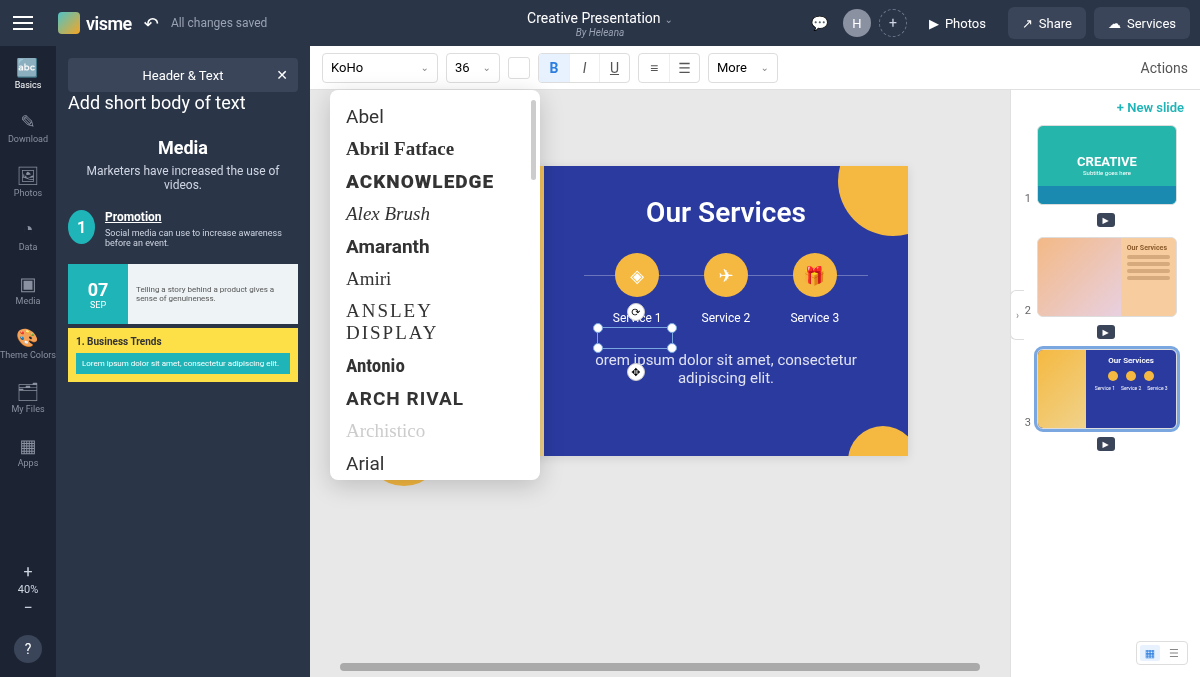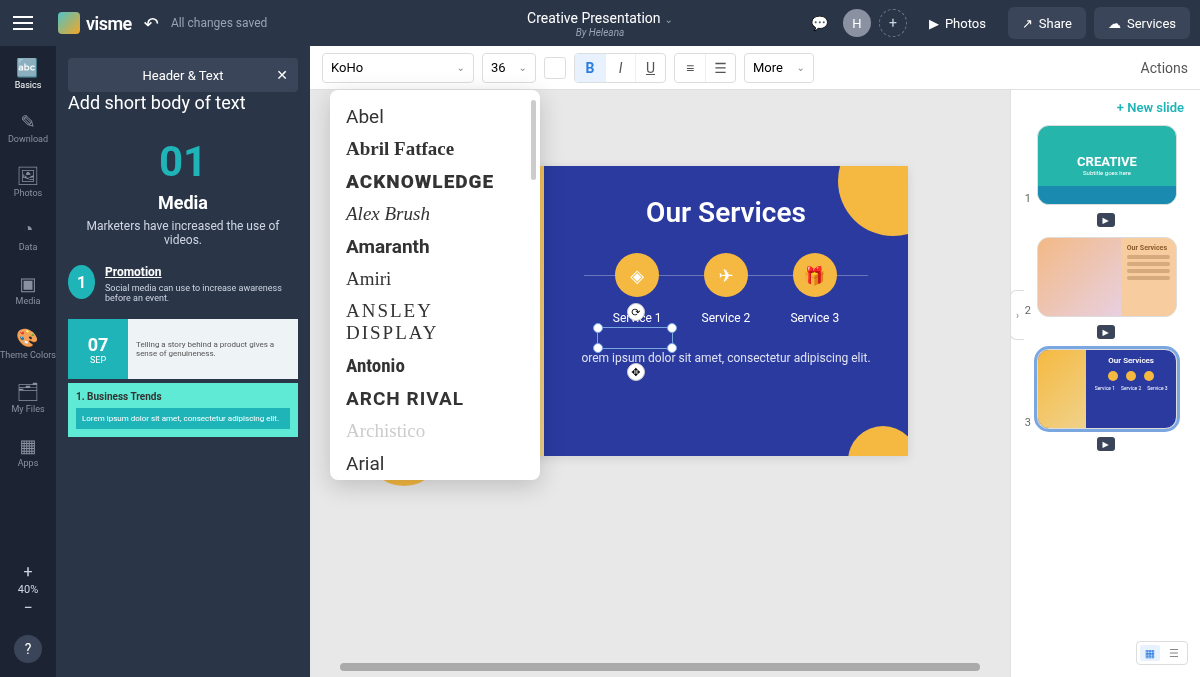--- a/index.html
+++ b/index.html
@@ -45,27 +45,27 @@
 .tpl-desc { font-size: 12px; text-align: center; margin: 0 16px 18px; color:#cfd6e2;}
 .promo { display:flex; gap:10px; align-items:flex-start; margin-bottom:16px;}
 .promo .circ { width:34px; height:34px; border-radius:50%; background:#1fb5b8; display:flex;align-items:center;justify-content:center; font-weight:700;}
 .promo .pt { font-size:12px; font-weight:700; margin-bottom:4px;text-decoration:underline;}
 .promo .pd { font-size:9px; color:#cfd6e2;}
 .card07 { display:flex; height:60px; margin-bottom:4px;}
 .card07 .l { width:60px; background:#1fb5b8; color:#fff; display:flex; flex-direction:column; align-items:center; justify-content:center;}
 .card07 .l .d {font-size:18px; font-weight:700;}
 .card07 .l .m {font-size:9px;}
 .card07 .r { flex:1; background:#eef3f5; color:#555; font-size:8px; display:flex; align-items:center; padding:0 8px;}
-.bizcard { background:#5eead4; color:#333; padding:8px; }
+.bizcard { background:#fde047; color:#333; padding:8px; }
 .bizcard .h { font-size:10px; font-weight:700; margin-bottom:6px;}
 .bizcard .b { background:#1fb5b8; color:#fff; font-size:8px; padding:6px;}
 
 
 .toolbar { position:absolute; left:310px; right:0; top:46px; height:44px; background:#fff; border-bottom:1px solid #e0e0e0; display:flex; align-items:center; padding:0 12px; gap:8px;}
-.font-sel { position:relative; width:152px; height:30px; border:1px solid #ddd; border-radius:4px; display:flex; align-items:center; padding:0 8px; font-size:13px;}
+.font-sel { position:relative; width:116px; height:30px; border:1px solid #ddd; border-radius:4px; display:flex; align-items:center; padding:0 8px; font-size:13px;}
 .font-sel .chev { margin-left:auto; font-size:10px; color:#888;}
 .size-sel { width:54px; height:30px; border:1px solid #ddd; border-radius:4px; display:flex; align-items:center; padding:0 8px; font-size:13px;}
 .size-sel .chev{margin-left:auto;font-size:10px;color:#888;}
 .swatch { width:22px; height:22px; border:1px solid #ddd; border-radius:3px; background:#fff;}
 .tb-group { display:flex; border:1px solid #ddd; border-radius:4px; overflow:hidden;}
 .tb-btn { width:30px; height:28px; display:flex; align-items:center; justify-content:center; font-size:14px; cursor:pointer; color:#555;}
 .tb-btn.active { background:#e8f2ff; color:#2b7de0;}
 .tb-btn + .tb-btn { border-left:1px solid #eee;}
 .more-sel { width:70px; height:30px; border:1px solid #ddd; border-radius:4px; display:flex;align-items:center;padding:0 8px;font-size:13px;}
 .more-sel .chev{margin-left:auto;font-size:10px;color:#888;}
@@ -91,29 +91,29 @@
 .left-blob{ position:absolute; left:-30px; bottom:-30px; width:80px;height:80px;border-radius:50%;background:#f5b941;}
 .svc-title{ color:#fff; font-size:28px; font-weight:600; text-align:center; padding-top:30px;}
 .svc-row{ display:flex; justify-content:center; gap:40px; margin-top:24px; position:relative;}
 .svc-row::before{content:'';position:absolute;left:40px;right:40px;top:22px;border-top:1px solid rgba(255,255,255,.3);}
 .svc-item{ display:flex; flex-direction:column; align-items:center; gap:14px; position:relative; z-index:2;}
 .svc-circ{ width:44px;height:44px;border-radius:50%;background:#f5b941;display:flex;align-items:center;justify-content:center;color:#fff;font-size:18px;}
 .svc-label{ color:#fff; font-size:12px;}
 .sel-box{ position:absolute; border:1px solid #7aa7e0;}
 .sel-handle{position:absolute;width:10px;height:10px;border:1px solid #7aa7e0;background:#fff;border-radius:50%;}
 .rot-handle{position:absolute;width:18px;height:18px;border-radius:50%;background:#fff;border:1px solid #ccc;display:flex;align-items:center;justify-content:center;font-size:11px;}
-.svc-lorem{ color:rgba(255,255,255,.85); font-size:12px; text-align:center; margin-top:26px; padding:0 28px;}
+.svc-lorem{ color:rgba(255,255,255,.85); font-size:15px; text-align:center; margin-top:26px; padding:0 28px;}
 .hscroll{position:absolute;left:30px;right:30px;bottom:6px;height:8px;background:#aaa;border-radius:4px;}
 
 
 .slides-panel { position:absolute; right:0; top:90px; bottom:0; width:190px; background:#fff; border-left:1px solid #e0e0e0; padding:10px; }
 .new-slide { color:#1fb5b8; font-size:13px; font-weight:600; text-align:right; cursor:pointer; margin-bottom:10px; padding-right:6px;}
 .thumb-row{ display:flex; align-items:flex-end; gap:6px; margin-bottom:8px;}
 .thumb-num{ font-size:11px; color:#666; width:10px; text-align:right;}
-.thumb{ width:140px; height:80px; border-radius:12px; overflow:hidden; cursor:pointer; position:relative; border:1px solid #ddd;}
+.thumb{ width:140px; height:80px; border-radius:6px; overflow:hidden; cursor:pointer; position:relative; border:1px solid #ddd;}
 .thumb.sel{ outline:3px solid #7aa7e0;}
 .thumb1{ background:#26b5aa; display:flex;flex-direction:column;align-items:center;justify-content:center;color:#fff;}
 .thumb1 .t{font-size:13px;font-weight:700;}
 .thumb1 .s{font-size:6px;}
 .thumb1 .sky{position:absolute;bottom:0;left:0;right:0;height:18px;background:#1a8ab0;}
 .thumb2{ background:#f7cda0; display:flex;}
 .thumb2 .l{width:60%;background:linear-gradient(135deg,#f3b986,#e8d0e0);}
 .thumb2 .r{flex:1;background:#f7cda0;padding:6px;}
 .thumb2 .r .h{font-size:7px;font-weight:700;color:#8a5a2a;}
 .thumb2 .r .line{height:4px;background:rgba(138,90,42,.3);margin:3px 0;border-radius:2px;}
@@ -209,21 +209,20 @@
   </div>
   <div class="help">?</div>
 </div>
 
 <div class="panel">
   <div class="panel-header">
     <span>Header &amp; Text</span>
     <span class="x">✕</span>
   </div>
   <div class="tpl-sub">Add short body of text</div>
-  <div class="tpl-num">01</div>
   <div class="tpl-media">Media</div>
   <div class="tpl-desc">Marketers have increased the use of videos.</div>
   <div class="promo">
     <div class="circ">1</div>
     <div>
       <div class="pt">Promotion</div>
       <div class="pd">Social media can use to increase awareness before an event.</div>
     </div>
   </div>
   <div class="card07">

